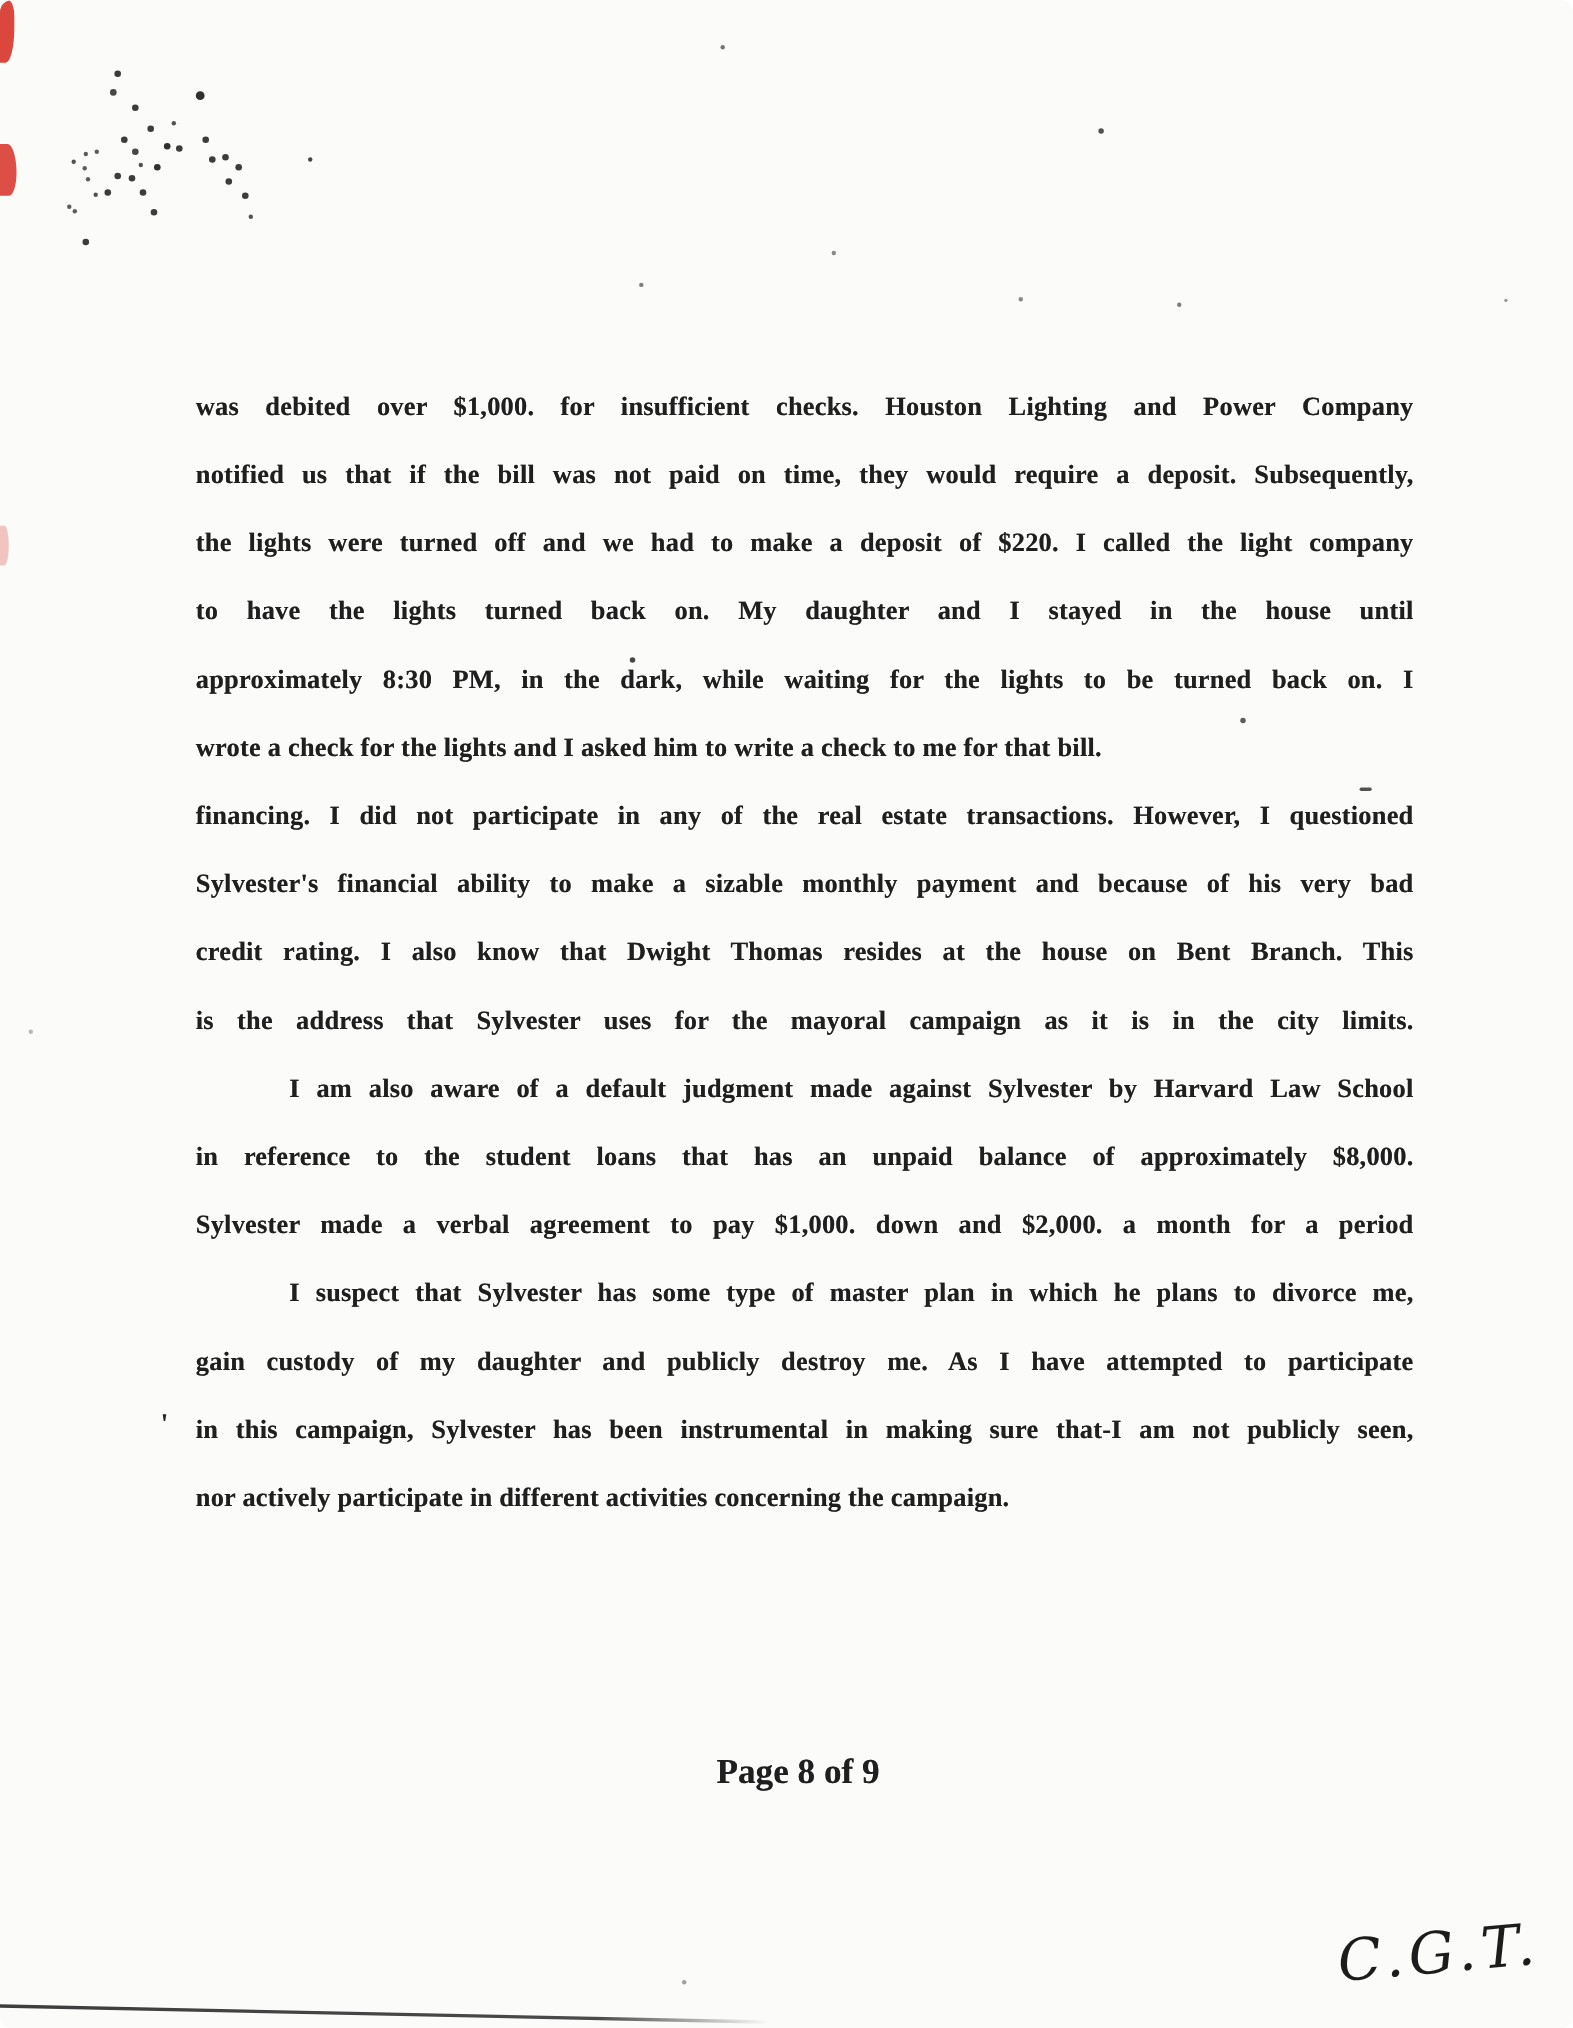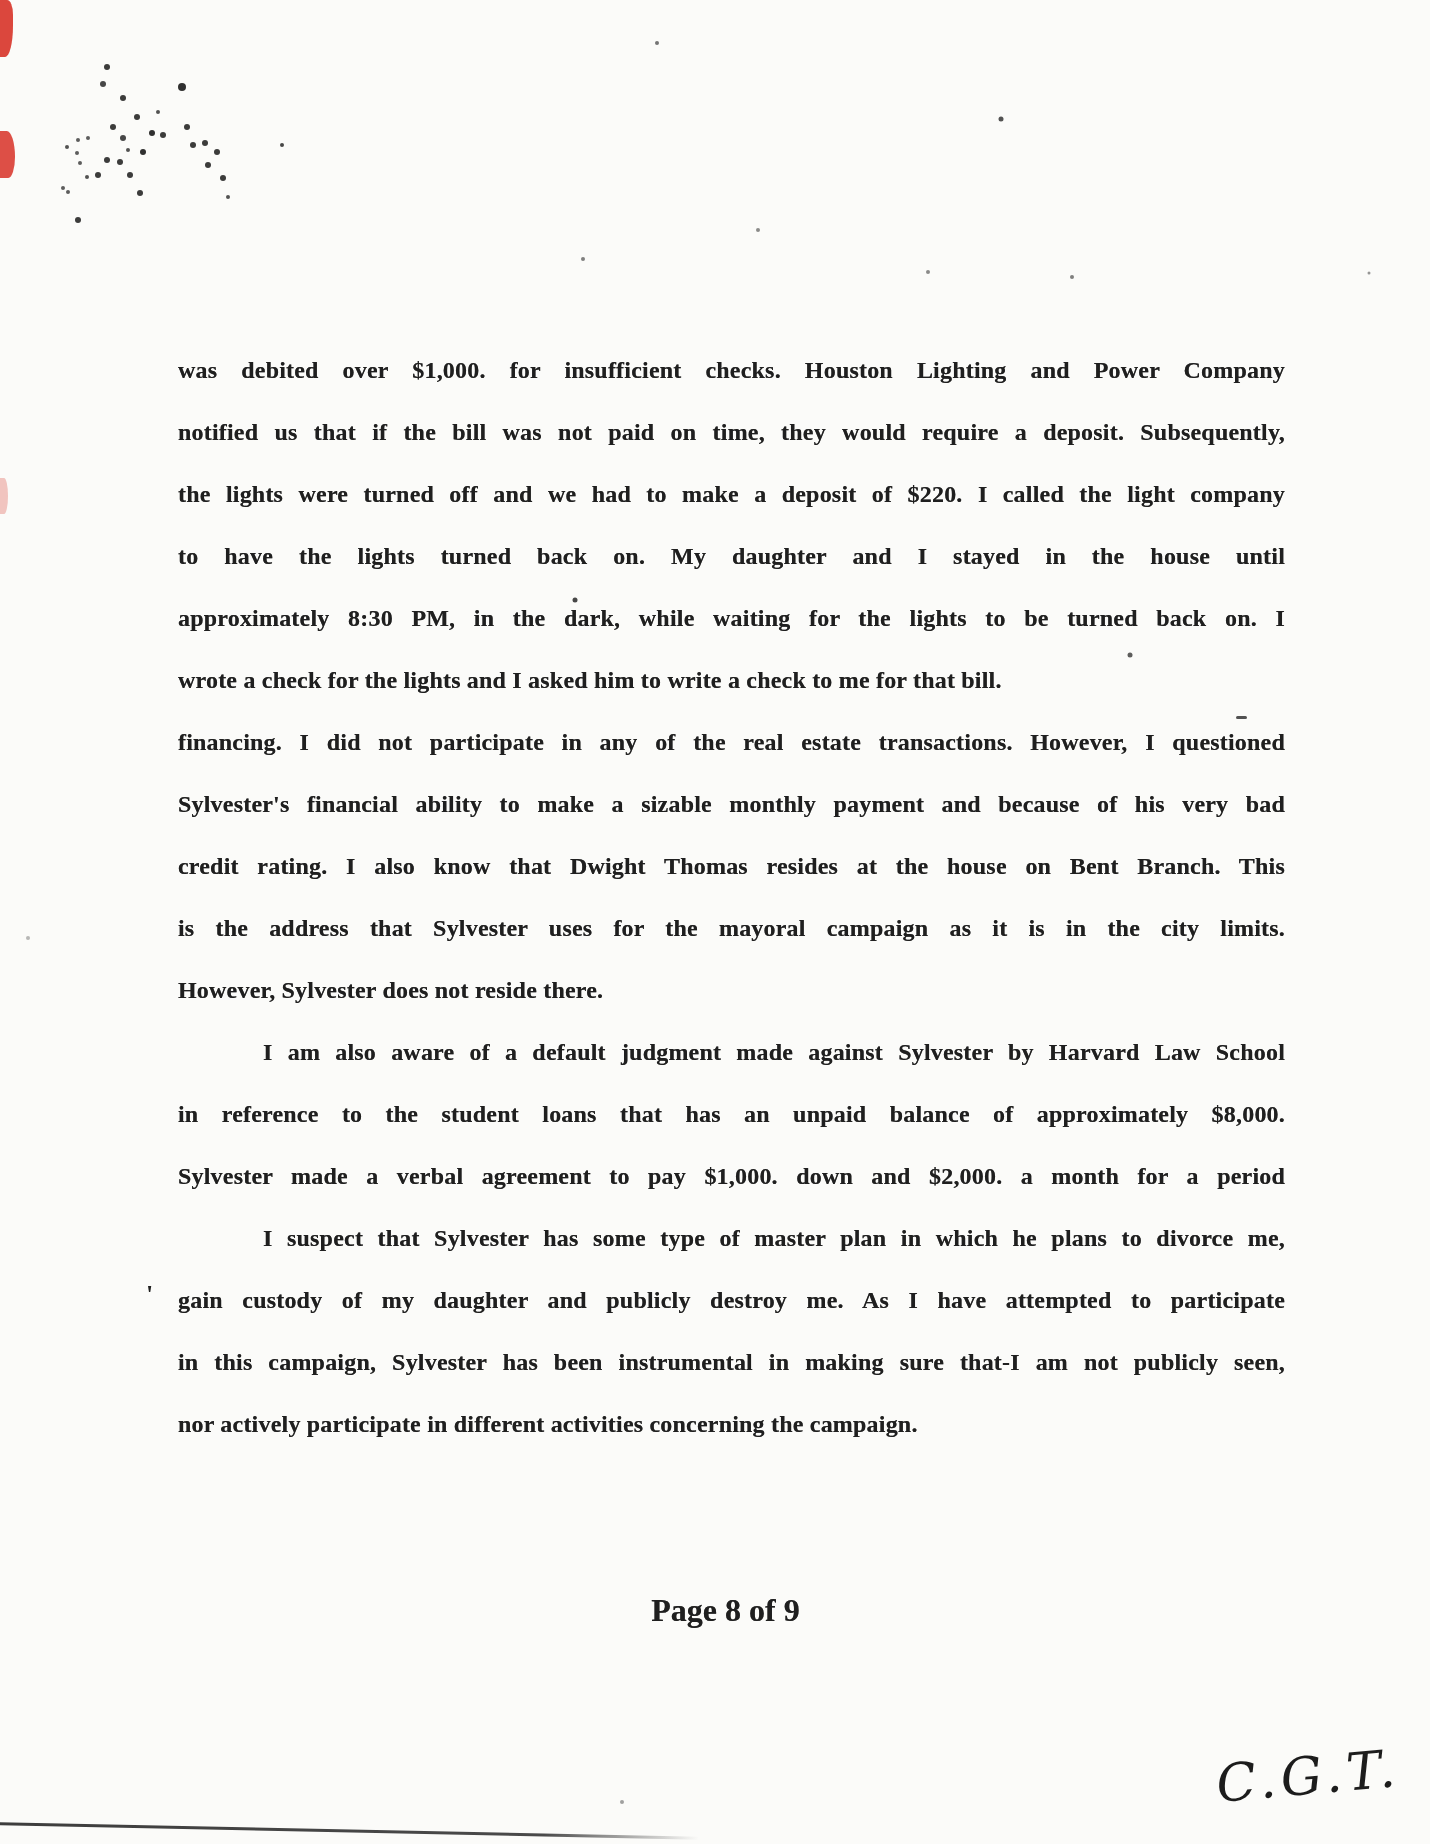--- a/index.html
+++ b/index.html
@@ -1,19 +1,20 @@
 <!DOCTYPE html>
 <html style="--paper: #fbfbf9; --ink: #1f1f1f; --red: #d8372c;"><head>
 <meta charset="utf-8">
 <style>
   html,body{margin:0;padding:0;background:#ffffff;}
   .page{
     position:relative;width:1430px;height:1844px;overflow:hidden;
     background:var(--paper,#fbfbf9);
     font-family:"Liberation Serif",serif;
+    border-radius:11px;
   }
   .textblock{
     position:absolute;left:178px;top:339px;width:1107px;
     color:var(--ink,#1f1f1f);
     font-size:24px;font-weight:bold;line-height:62px;letter-spacing:0.2px;
   }
   .line{
     height:62px;
     text-align:justify;text-align-last:justify;
     text-shadow:0 0 0.6px rgba(25,25,25,0.65);
@@ -112,21 +113,20 @@
       <div class="line">was debited over $1,000. for insufficient checks.  Houston Lighting and Power Company</div>
       <div class="line">notified us that if the bill was not paid on time, they would require a deposit. Subsequently,</div>
       <div class="line">the lights were turned off and we had to make a deposit of $220.  I called the light company</div>
       <div class="line">to have the lights turned back on.   My daughter and I stayed in the house until</div>
       <div class="line">approximately 8:30 PM, in the dark, while waiting for the lights to be turned back on.  I</div>
       <div class="line para-end">wrote a check for the lights and I asked him to write a check to me for that bill.</div>
       <div class="line">financing.  I did not participate in any of the real estate transactions.  However, I questioned</div>
       <div class="line">Sylvester's financial ability to make a sizable monthly payment and because of his very bad</div>
       <div class="line">credit rating.  I also know that Dwight Thomas resides at the house on Bent Branch.  This</div>
       <div class="line">is the address that Sylvester uses for the mayoral campaign as it is in the city limits.</div>
-      <div class="line para-end">However, Sylvester does not reside there.</div>
       <div class="line indent">I am also aware of a default judgment made against Sylvester by Harvard Law School</div>
       <div class="line">in reference to the student loans that has an unpaid balance of approximately $8,000.</div>
       <div class="line">Sylvester made a verbal agreement to pay $1,000. down and $2,000. a month for a period</div>
       <div class="line indent">I suspect that Sylvester has some type of master plan in which he plans to divorce me,</div>
       <div class="line">gain custody of my daughter and publicly destroy me.  As I have attempted to participate</div>
       <div class="line">in this campaign, Sylvester has been instrumental in making sure that-I am not publicly seen,</div>
       <div class="line para-end">nor actively participate in different activities concerning the campaign.</div>
     </div>
 
   <div class="margin-mark">'</div>

